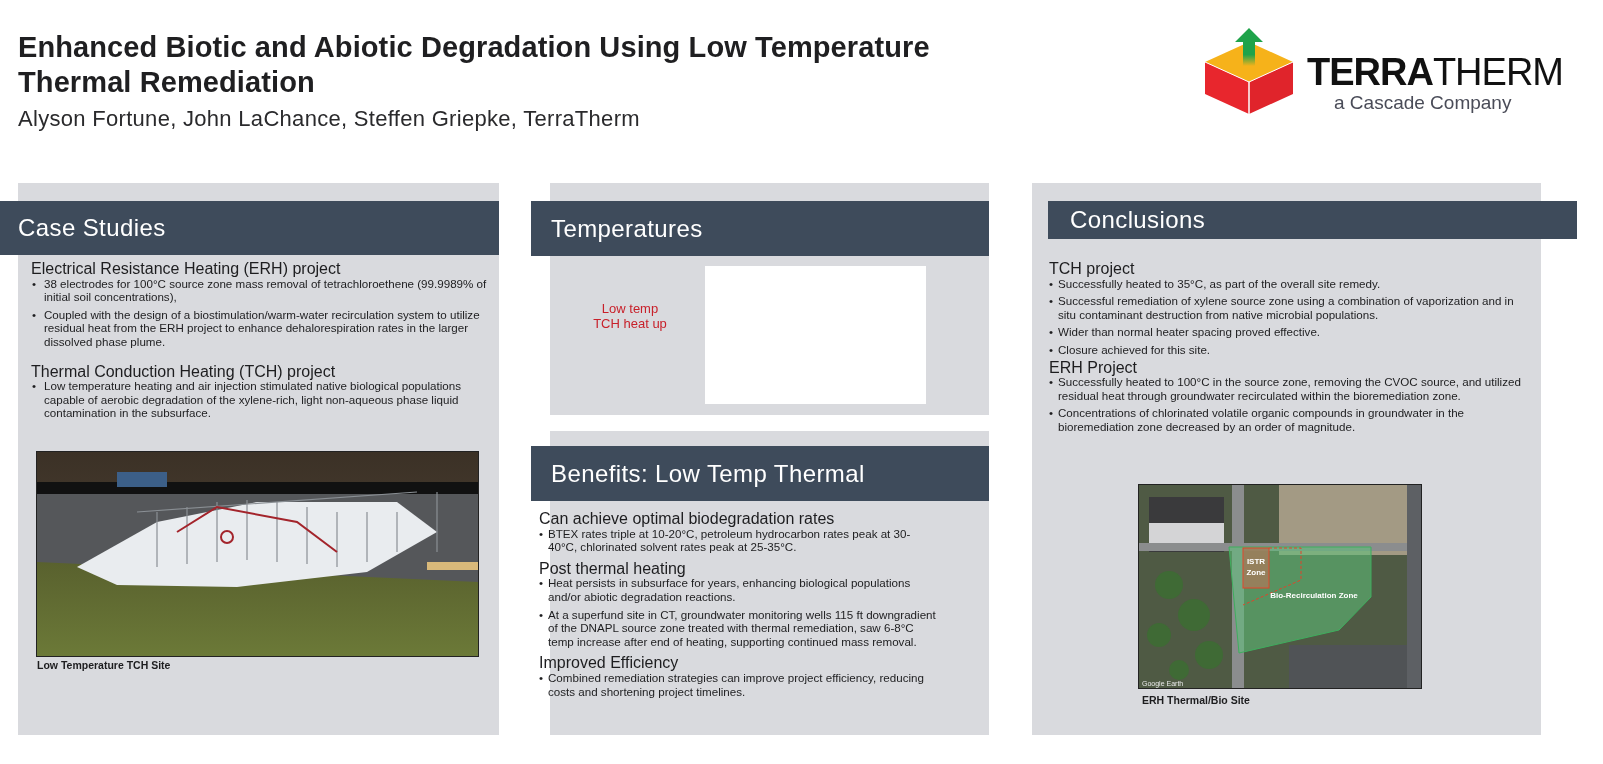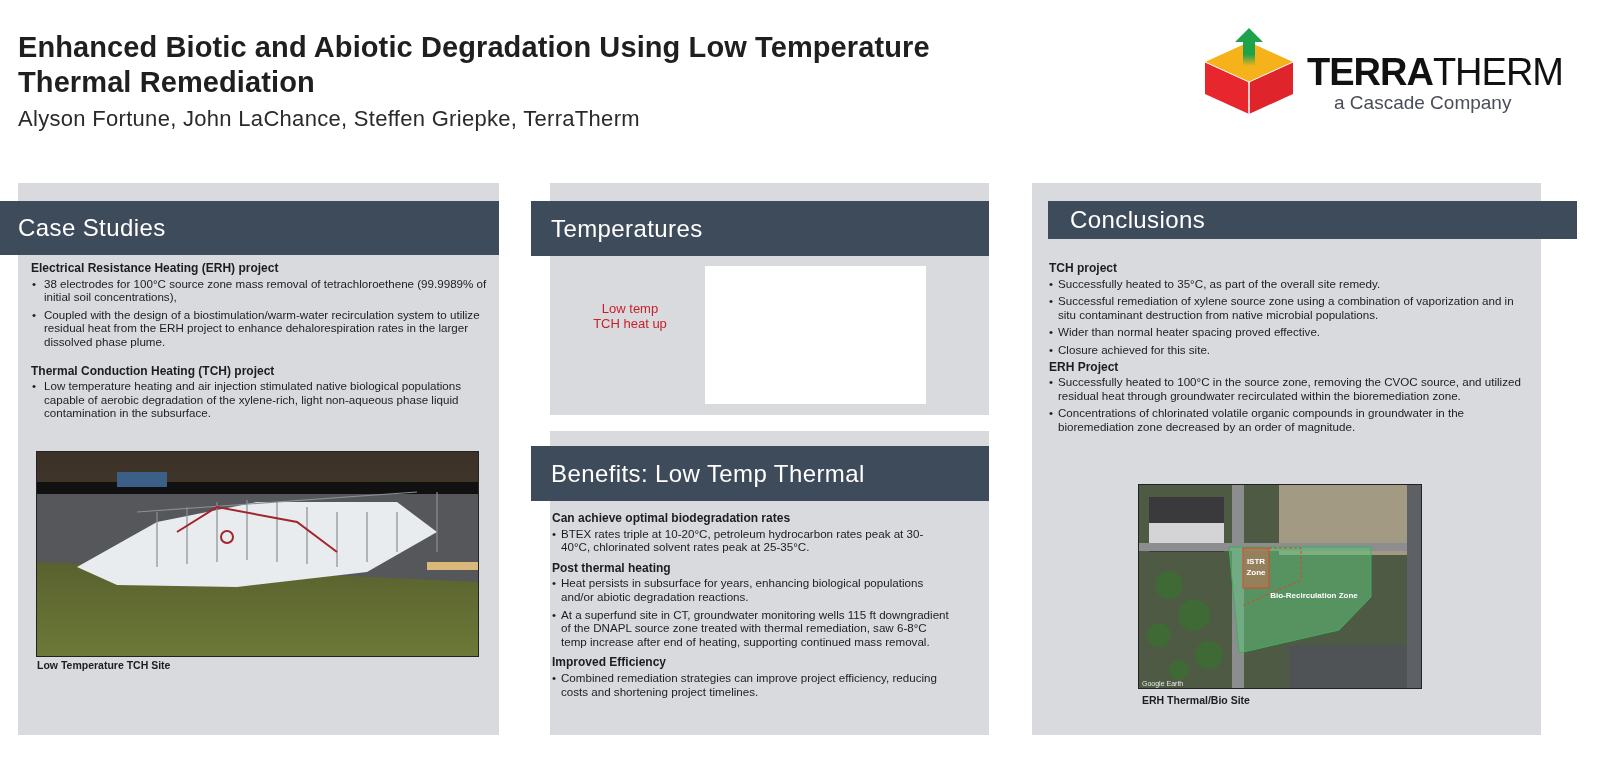--- a/index.html
+++ b/index.html
@@ -30,21 +30,21 @@
     }
 
     .panel { position: absolute; background: #d9dade; }
     .band {
       position: absolute; background: #3e4b5b; color: #ffffff;
       font-size: 24px; letter-spacing: 0.4px; padding-left: 18px;
       display: flex; align-items: center;
     }
 
     .content { position: absolute; font-size: 11.6px; line-height: 13.6px; color: #1d1d1f; }
-    .h { font-weight: bold; font-size: 12px; margin-bottom: 1px; }
+    .h { font-weight: normal; font-size: 16px; margin-bottom: 1px; }
     ul.b { list-style: none; }
     ul.b li { position: relative; padding-left: 13px; margin-bottom: 4px; }
     ul.b li::before { content: "\2022"; position: absolute; left: 1px; top: 0; }
     ul.b.tight li { padding-left: 9px; }
     ul.b.tight li::before { left: 0; }
     .gap { height: 12px; }
     .gap-s { height: 4px; }
 
     .caption { position: absolute; font-size: 10.5px; font-weight: bold; color: #1d1d1f; }
 
@@ -150,21 +150,21 @@
 <div class="band" style="left:531px; top:201px; width:458px; height:55px; padding-left:20px;">Temperatures</div>
 <div class="chart-label" style="left:580px; top:301px; width:100px;">
   <div>Low temp</div>
   <div>TCH heat up</div>
 </div>
 <div class="chart-box" style="left:705px; top:266px; width:221px; height:138px;"></div>
 
 <div class="panel" style="left:550px; top:431px; width:439px; height:304px;"></div>
 <div class="band" style="left:531px; top:446px; width:458px; height:55px; padding-left:20px;">Benefits: Low Temp Thermal</div>
 
-<div class="content" style="left:552px; top:512px; width:400px;">
+<div class="content" style="left:539px; top:512px; width:400px;">
   <div class="h">Can achieve optimal biodegradation rates</div>
   <ul class="b tight">
     <li>BTEX rates triple at 10-20°C, petroleum hydrocarbon rates peak at 30-40°C, chlorinated solvent rates peak at 25-35°C.</li>
   </ul>
   <div class="gap-s"></div>
   <div class="h">Post thermal heating</div>
   <ul class="b tight">
     <li>Heat persists in subsurface for years, enhancing biological populations and/or abiotic degradation reactions.</li>
     <li>At a superfund site in CT, groundwater monitoring wells 115 ft downgradient of the DNAPL source zone treated with thermal remediation, saw 6-8°C temp  increase after end of heating, supporting continued mass removal.</li>
   </ul>

